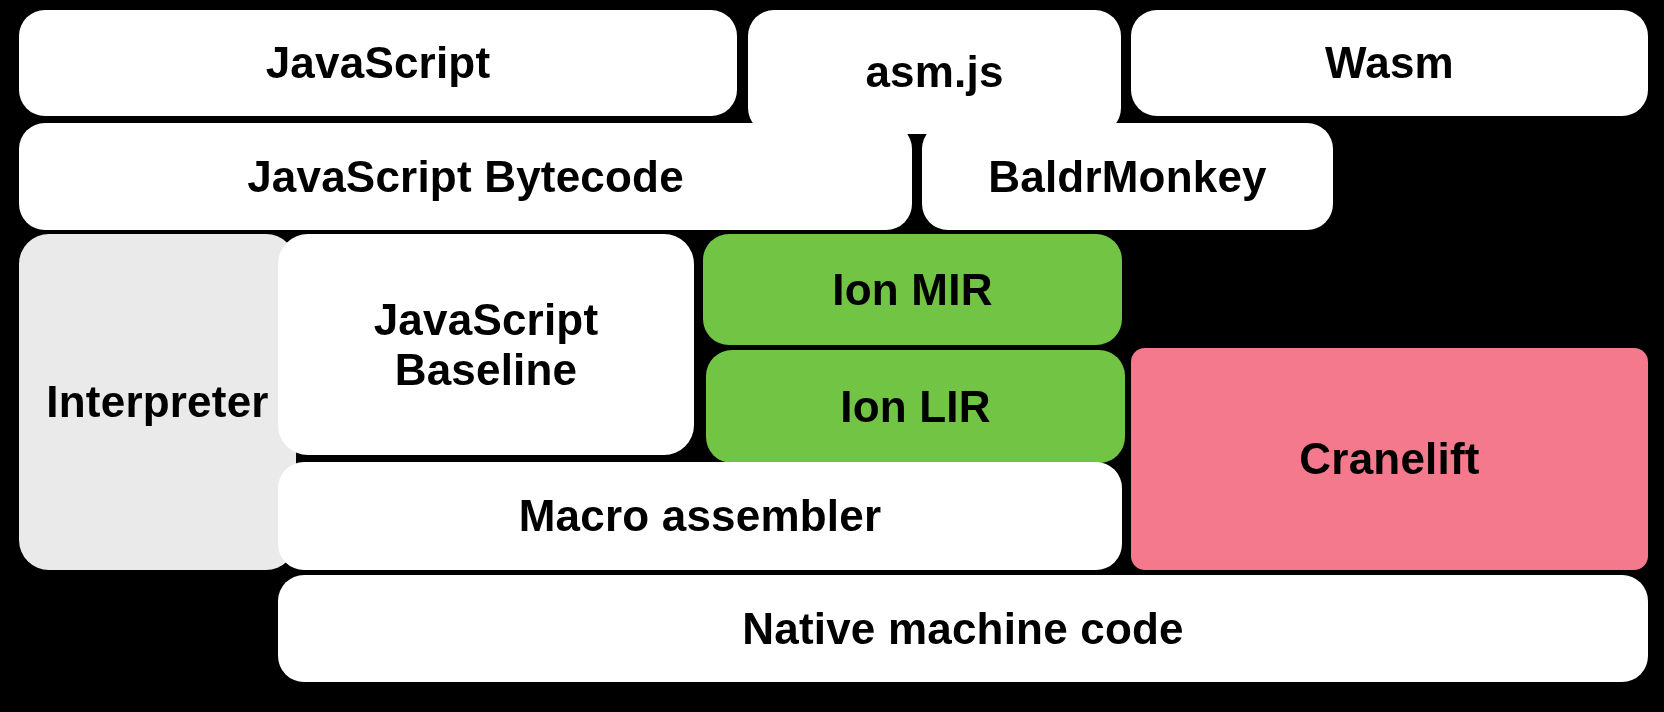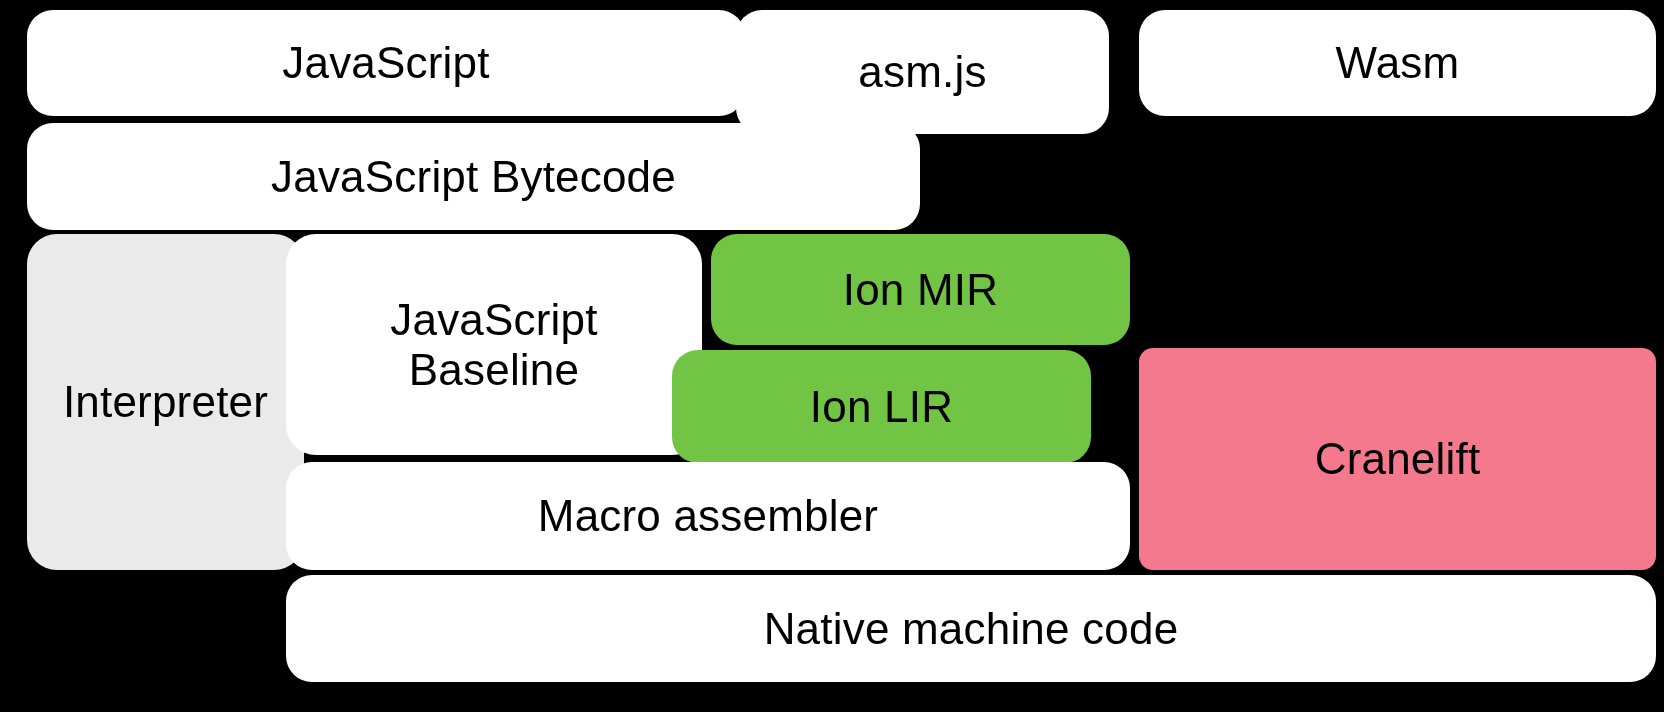--- a/index.html
+++ b/index.html
@@ -23,64 +23,64 @@
     box-sizing: border-box;
     display: flex;
     align-items: center;
     justify-content: center;
     text-align: center;
     border-radius: 26px;
     background: #ffffff;
     color: #000000;
     font-size: 44px;
     line-height: 1.12;
-    font-weight: 400;
+    font-weight: 700;
     letter-spacing: 0.2px;
     white-space: pre-line;
     user-select: none;
-    margin-left: 8px;
   }
   .node.white   { background: #ffffff; }
   .node.grey    { background: #eaeaea; }
   .node.green   { background: #72c544; text-align: center; }
   .node.pink    { background: #f5798c; }
 
   
   #n-javascript      { left: 19px;   top: 10px;  width: 718px; height: 106px; }
-  #n-asmjs           { left: 728px;  top: 10px;  width: 373px; height: 124px; }
+  #n-asmjs           { left: 748px;  top: 10px;  width: 373px; height: 124px; }
   #n-wasm            { left: 1131px; top: 10px;  width: 517px; height: 106px; }
 
   
   #n-js-bytecode     { left: 19px;   top: 123px; width: 893px; height: 107px; }
   #n-baldrmonkey     { left: 922px;  top: 123px; width: 411px; height: 107px; }
 
   
   #n-interpreter     { left: 19px;   top: 234px; width: 277px; height: 336px; border-radius: 30px; text-align: right; }
   #n-js-baseline     { left: 278px;  top: 234px; width: 416px; height: 221px; border-radius: 30px; }
   #n-ion-mir         { left: 703px;  top: 234px; width: 419px; height: 111px; }
-  #n-ion-lir         { left: 664px;  top: 350px; width: 419px; height: 113px; }
+  #n-ion-lir         { left: 706px;  top: 350px; width: 419px; height: 113px; }
   #n-macro-assembler { left: 278px;  top: 462px; width: 844px; height: 108px; }
   #n-cranelift       { left: 1131px; top: 348px; width: 517px; height: 222px; border-radius: 14px; }
 
   
   #n-native-code     { left: 278px;  top: 575px; width: 1370px; height: 107px; }
 </style>
 </head>
 <body>
 
 <div id="diagram">
 
   <div class="node white" id="n-javascript">JavaScript</div>
 
   <div class="node white" id="n-asmjs">asm.js</div>
 
   <div class="node white" id="n-wasm">Wasm</div>
 
   <div class="node white" id="n-js-bytecode">JavaScript Bytecode</div>
 
+  <div class="node white" id="n-baldrmonkey">BaldrMonkey</div>
 
   <div class="node grey" id="n-interpreter">Interpreter</div>
 
   <div class="node white" id="n-js-baseline">JavaScript
 Baseline</div>
 
   <div class="node green" id="n-ion-mir">Ion MIR</div>
 
   <div class="node green" id="n-ion-lir">Ion LIR</div>
 

